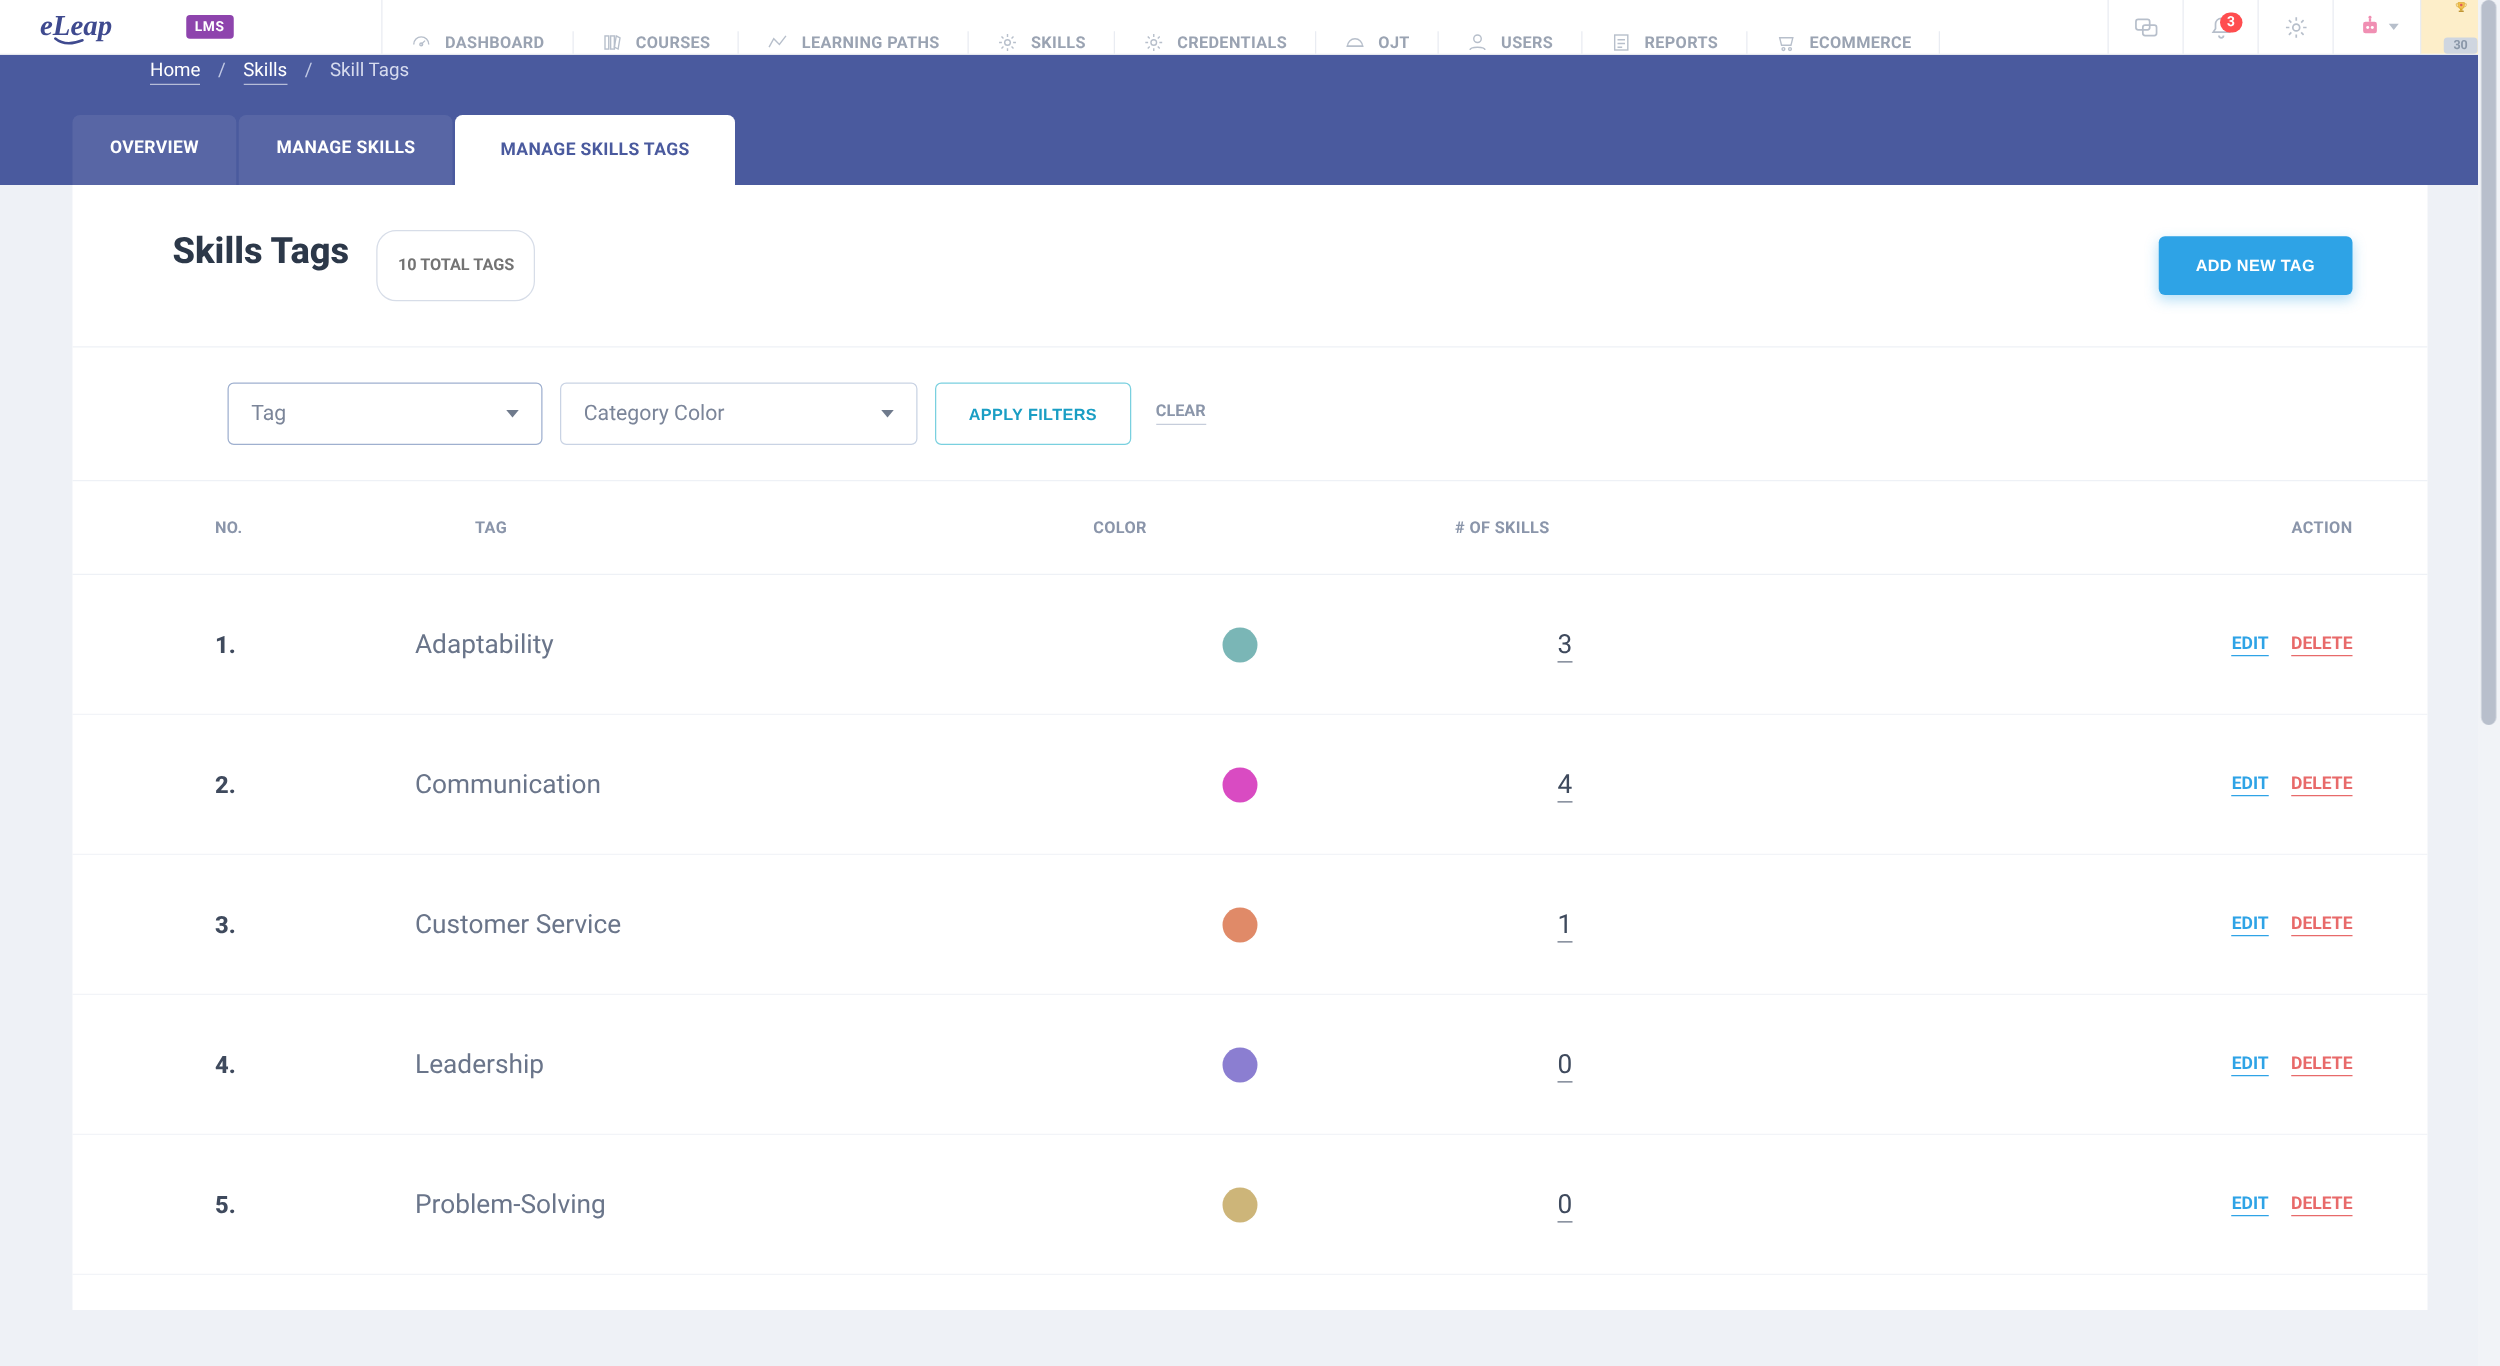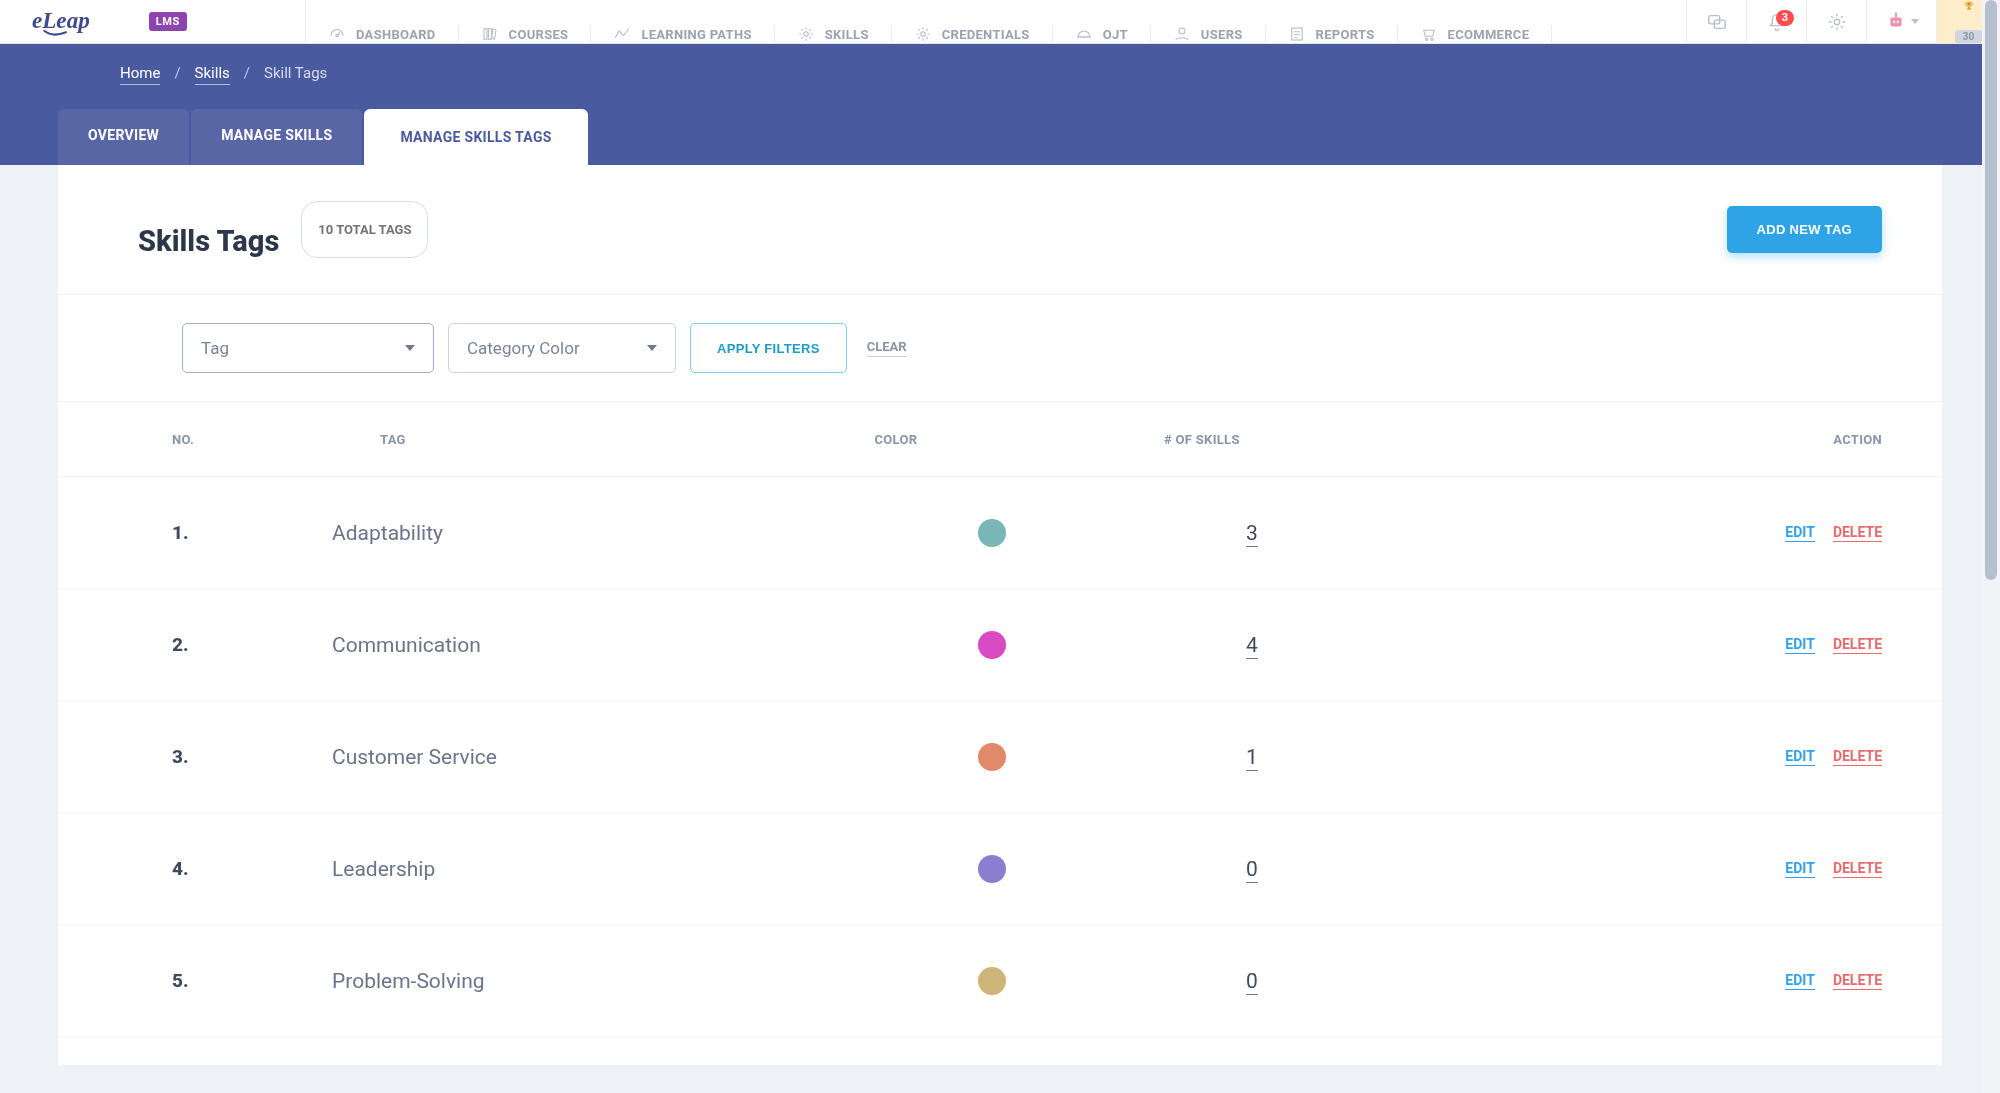--- a/index.html
+++ b/index.html
@@ -97,21 +97,21 @@
   color: #8a97a8;
   background: #cfd6e0;
   padding: 1px 8px;
   border-radius: 3px;
   margin-top: 18px;
 }
 
 
 .page-header {
   background: #4a5a9e;
-  padding: 20px 0 0 0;
+  padding: 3px 0 0 0;
 }
 .breadcrumb {
   display: flex;
   gap: 14px;
   padding: 0 0 24px 120px;
   color: #d6dbee;
   font-size: 15px;
 }
 .breadcrumb a { color: #fff; text-decoration: none; border-bottom: 1px solid rgba(255,255,255,.6); padding-bottom: 2px; cursor:pointer; }
 .breadcrumb .sep { color: #c0c8e4; }
@@ -141,21 +141,21 @@
   background: #fff;
   margin: 0 58px 0 58px;
   min-height: 900px;
 }
 .content-header {
   display: flex;
   align-items: center;
   justify-content: space-between;
   padding: 36px 60px 36px 80px;
 }
-.title-block { display: flex; align-items: flex-end; gap: 22px; }
+.title-block { display: flex; align-items: flex-start; gap: 22px; }
 .page-title { font-size: 29px; font-weight: 800; color: #2c3849; }
 .count-pill {
   font-size: 13px;
   font-weight: 700;
   color: #737373;
   border: 1px solid #d7dde8;
   border-radius: 16px;
   padding: 20px 16px;
 }
 .add-btn {
@@ -185,21 +185,21 @@
   border: 1.5px solid #c9d3e4;
   border-radius: 5px;
   padding: 0 18px;
   height: 50px;
   color: #7b8599;
   font-size: 17px;
   cursor: pointer;
   background: #fff;
 }
 .select.tagsel { width: 252px; border-color: #9fb0cf; }
-.select.colsel { width: 228px; }
+.select.colsel { width: 286px; }
 .select .caret { width:0;height:0;border-left:5px solid transparent;border-right:5px solid transparent;border-top:6px solid #6f7a8c;}
 .apply-btn {
   height: 50px;
   padding: 0 26px;
   border: 1.5px solid #79d0df;
   background: #fff;
   color: #1a9ec4;
   font-size: 13px;
   font-weight: 700;
   letter-spacing: .3px;

